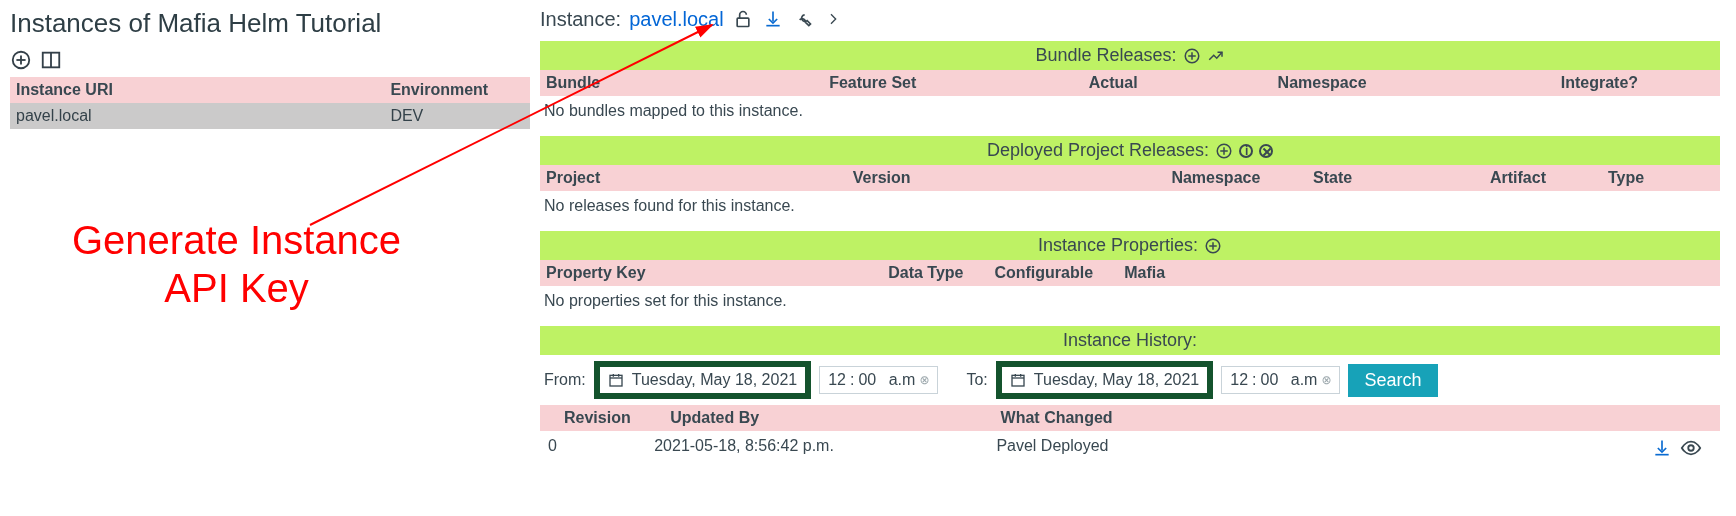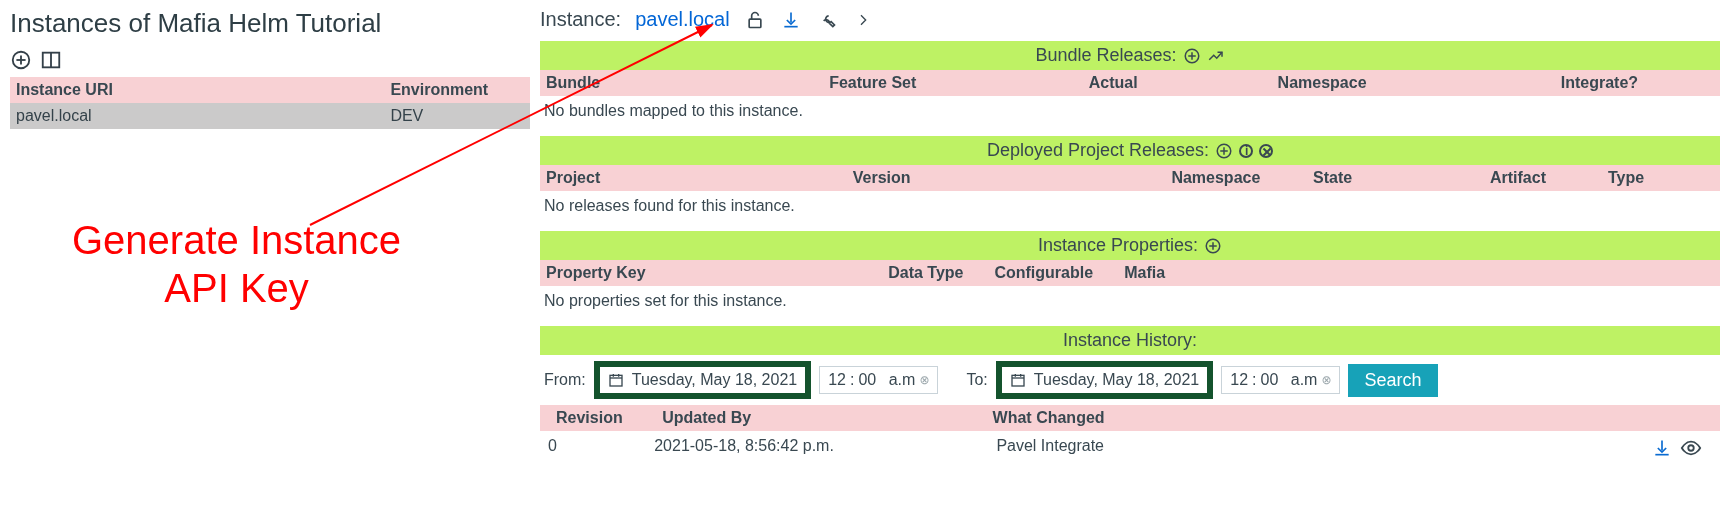--- a/index.html
+++ b/index.html
@@ -7,30 +7,30 @@
 .wrap{display:flex;align-items:flex-start}
 .left-col{width:540px;flex-shrink:0;padding:8px 10px 0 10px}
 .right-col{flex:1;padding:8px 16px 0 0}
 .page-title{font-size:26px;font-weight:400;color:#2e3e45;margin-bottom:10px}
 .toolbar{display:flex;gap:8px;align-items:center;margin-bottom:6px}
 .icon{width:22px;height:22px;display:inline-flex;align-items:center;justify-content:center}
 table{border-collapse:collapse;width:100%;font-size:16px}
 .instances-table th{text-align:left;background:#f8d1d4;font-weight:700;padding:4px 6px}
 .instances-table td{background:#cbcaca;padding:4px 6px;color:#34424a}
 .instances-table td:first-child{width:72%}
-.inst-header{font-size:20px;color:#394851;margin-bottom:10px;display:flex;align-items:flex-end;gap:14px}
+.inst-header{font-size:20px;color:#394851;margin-bottom:10px;display:flex;align-items:flex-start;gap:8px}
 .inst-link{color:#0366d6}
 .panel-title{background:#bef264;font-size:18px;color:#394851;padding:4px 8px;display:flex;align-items:center;justify-content:center;gap:6px;font-weight:400}
 .panel-title .ticon{display:inline-flex;align-items:center}
 .col-head-row{display:flex;background:#f8d1d4;font-weight:700;font-size:16px}
 .col-head-row>div{padding:4px 6px}
 .empty-msg{font-size:16px;color:#394851;padding:6px 4px}
 .section{margin-bottom:10px}
 .hist-row{display:flex;background:#f8d1d4;font-weight:700;font-size:16px}
-.hist-row>div{padding:4px 16px}
+.hist-row>div{padding:4px 24px}
 .hist-data{display:flex;font-size:16px}
 .hist-data>div{padding:6px 8px}
 .hist-filter{display:flex;align-items:center;gap:8px;padding:6px 4px;font-size:16px}
 .date-box{border:6px solid #14532d;padding:4px 8px;display:flex;align-items:center;gap:8px;background:#fff}
 .time-box{border:1px solid #c9d3d9;padding:4px 8px;background:#fff;display:flex;align-items:center;gap:4px}
 .btn-search{background:#17a2b8;color:#fff;padding:6px 16px;border:none;font-size:18px;cursor:pointer}
 .annotation{position:absolute;left:72px;top:216px;color:red;font-family:Georgia,'Times New Roman',serif;font-size:40px;text-align:center;line-height:1.2}
 svg{display:block}
 .arrow-overlay{position:absolute;left:0;top:0;pointer-events:none}
 .hist-icons{display:flex;align-items:center;gap:8px;margin-left:auto;padding-right:10px}
@@ -222,21 +222,21 @@
         <button class="btn-search">Search</button>
       </div>
       <div class="hist-row">
         <div style="width:9%">Revision</div>
         <div style="width:28%">Updated By</div>
         <div style="width:34%">What Changed</div>
       </div>
       <div class="hist-data">
         <div style="width:9%">0</div>
         <div style="width:29%">2021-05-18, 8:56:42 p.m.</div>
-        <div style="width:28%">Pavel Integrate</div>
+        <div style="width:28%">Pavel Deployed</div>
         <div style="width:34%;display:flex">
           <span></span>
           <div class="hist-icons">
             <span>
                 <svg width="20" height="20" viewBox="0 0 24 24" fill="none" stroke="#0a6bd1" stroke-width="2">
                   <path d="M12 3v12"></path>
                   <path d="M7 12l5 5 5-5"></path>
                   <path d="M4 20h16"></path>
                 </svg>
               </span>

